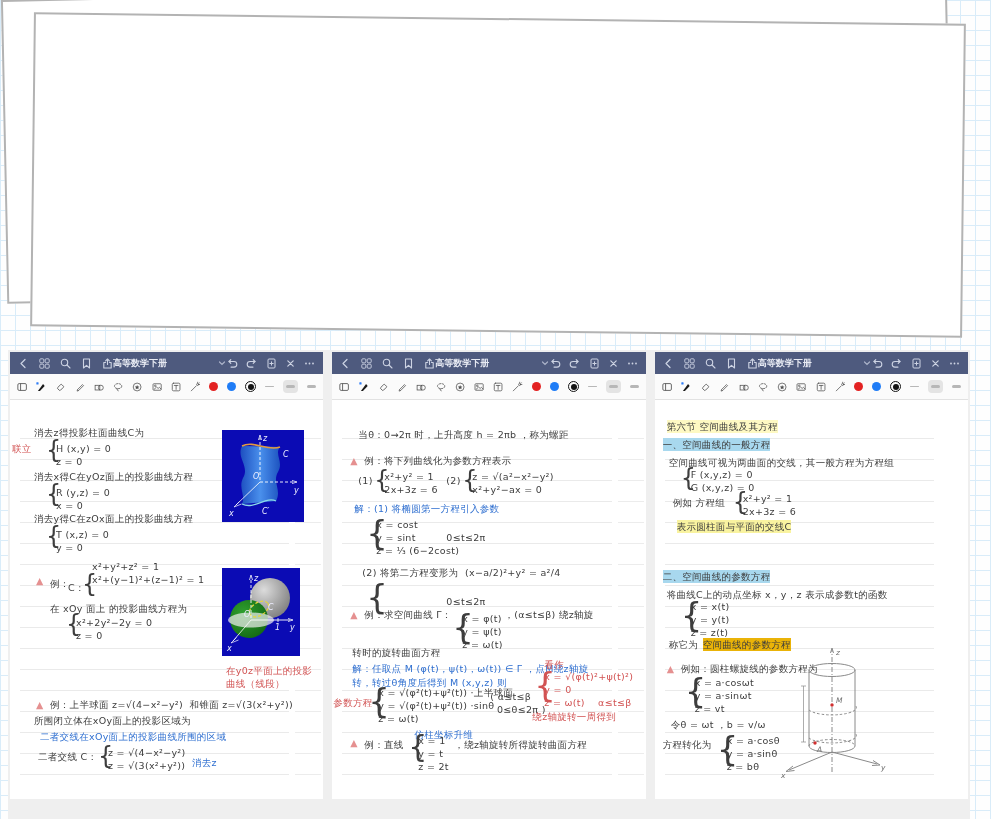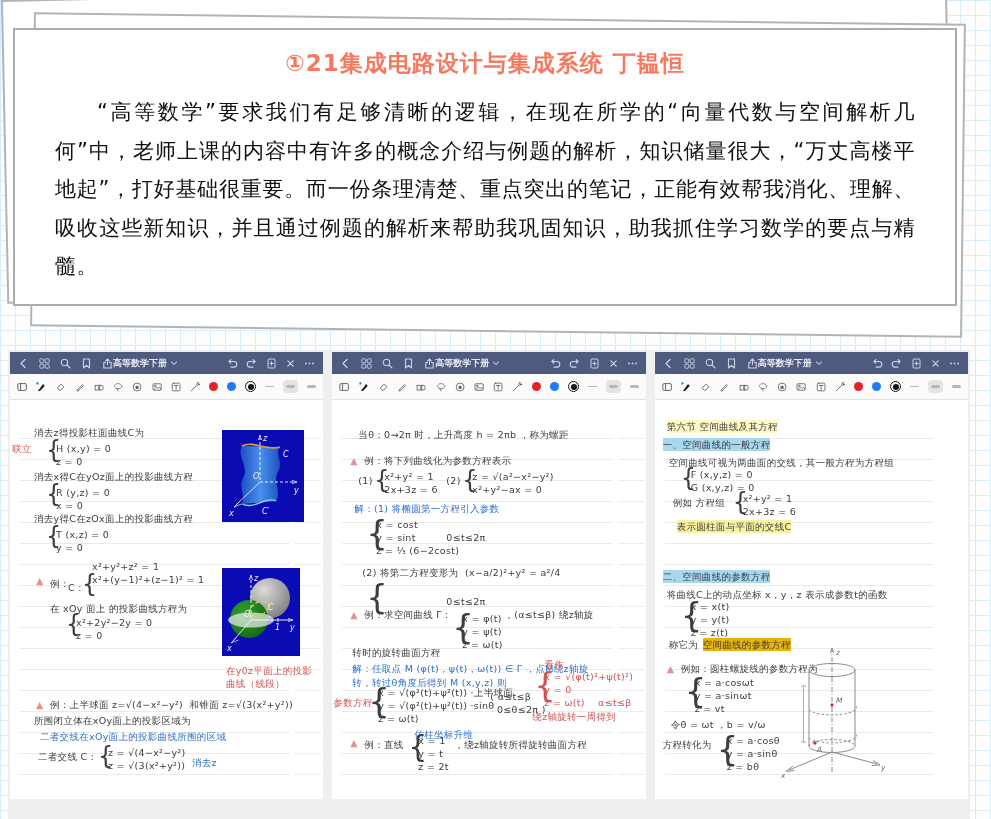--- a/index.html
+++ b/index.html
@@ -17,21 +17,21 @@
     border:2px solid #ababab;box-sizing:border-box;padding:18px 40px 0 40px;}
   .card h1{margin:0 0 14px 0;text-align:center;font-size:23px;font-weight:bold;letter-spacing:1px;}
   .card p{margin:0;font-size:21px;line-height:38.5px;color:#111;text-indent:2em;text-align:justify;letter-spacing:0.5px;}
   
   .strip{position:absolute;left:8px;top:350px;width:962px;height:469px;background:#efefef;
     display:flex;gap:9px;padding:2px;box-sizing:border-box;}
   .panel{flex:1 1 0;height:447px;background:#fff;display:flex;flex-direction:column;min-width:0;}
   .navbar{height:22px;background:#4e5a7e;display:flex;align-items:center;padding:0 8px;flex:0 0 auto;}
   .nav-group{display:flex;align-items:center;gap:10px;}
   .nav-group.right{gap:8px;}
-  .nav-title{flex:1;display:flex;justify-content:flex-start;align-items:center;gap:3px;
+  .nav-title{flex:1;display:flex;justify-content:space-between;align-items:center;gap:3px;
     color:#e7eaf3;font-size:9px;font-weight:bold;white-space:nowrap;overflow:hidden;}
   .ni{display:block;}
   .toolsbar{height:25px;background:#fbfbfb;border-bottom:1px solid #e2e2e2;display:flex;
     align-items:center;padding:0 7px;gap:9px;flex:0 0 auto;}
   .ti{display:block;}
   .dot{width:9px;height:9px;border-radius:50%;flex:0 0 auto;}
   .dot.red{background:#e32222;}
   .dot.blue{background:#1f7cf6;}
   .dot.black{width:11px;height:11px;border:1.5px solid #141414;background:#141414;
     background-clip:content-box;padding:1.5px;box-sizing:border-box;}
@@ -48,24 +48,20 @@
   .brace{line-height:1;letter-spacing:0;font-weight:normal;}
   .fig{position:absolute;z-index:2;}
   .fig svg{display:block;width:100%;height:100%;}
 </style>
 </head>
 <body>
 
 <div class="stage">
   <div class="sheet" id="sheet1"></div>
   <div class="sheet" id="sheet2"></div>
-  <div class="card">
-    <h1 style="color: rgb(248, 119, 95);">①21集成电路设计与集成系统 丁韫恒</h1>
-    <p>“高等数学”要求我们有足够清晰的逻辑，在现在所学的“向量代数与空间解析几何”中，老师上课的内容中有许多的概念介绍与例题的解析，知识储量很大，“万丈高楼平地起”，打好基础很重要。而一份条理清楚、重点突出的笔记，正能有效帮我消化、理解、吸收这些新知识，并且通过例题的解析来帮助我巩固知识，助我抓住学习数学的要点与精髓。</p>
-  </div>
   <div class="strip" id="strip">
   <section class="panel">
     <header class="navbar" style="background: rgb(78, 90, 126);">
       <div class="nav-group">
         <svg class="ni" width="11" height="11" viewBox="0 0 11 11" fill="none" stroke="#cdd3e3" stroke-width="1.2" stroke-linecap="round" stroke-linejoin="round">
               <path d="M7 1.5 L3 5.5 L7 9.5"></path>
             </svg>
         <svg class="ni" width="11" height="11" viewBox="0 0 11 11" fill="none" stroke="#cdd3e3" stroke-width="0.9">
               <rect x="0.8" y="0.8" width="4" height="4" rx="1"></rect>
               <rect x="6.2" y="0.8" width="4" height="4" rx="1"></rect>

